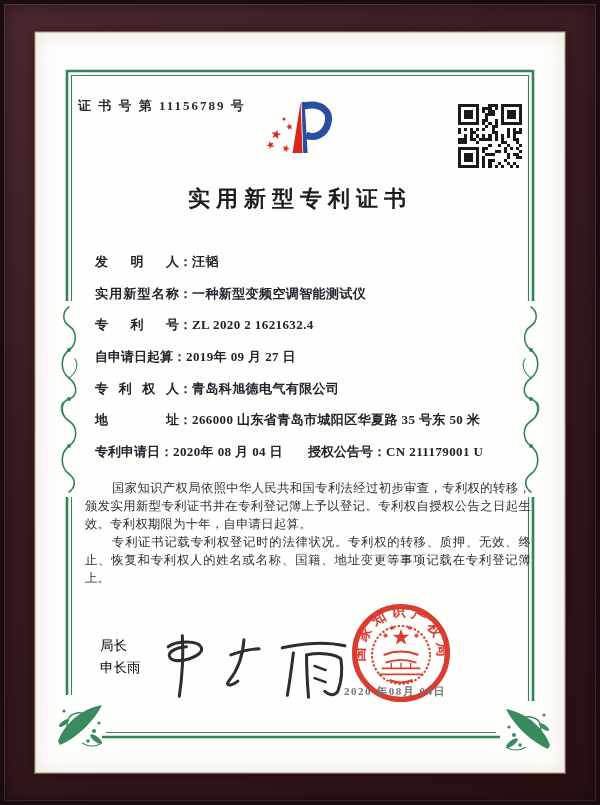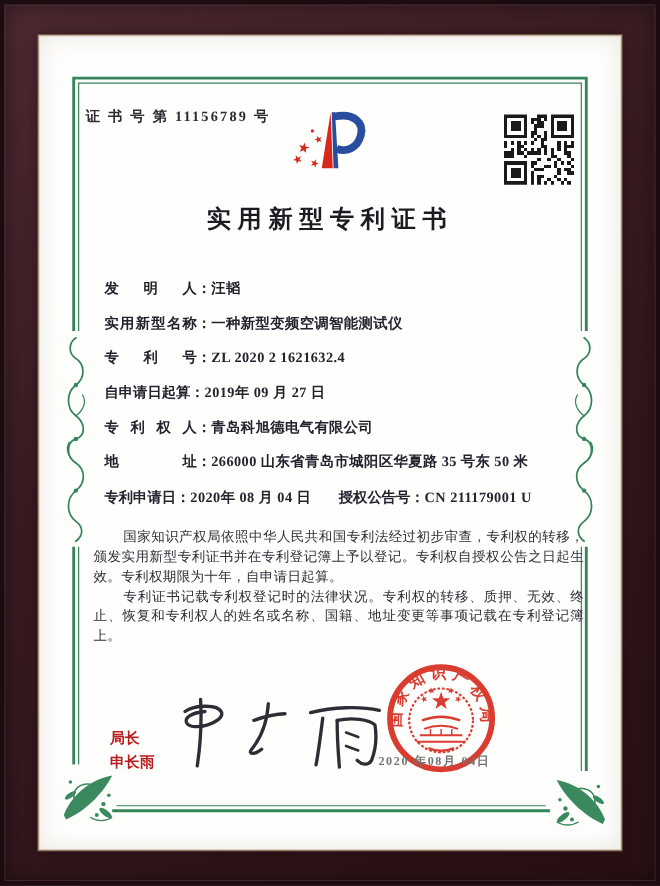--- a/index.html
+++ b/index.html
@@ -30,22 +30,22 @@
   .field-cell.second{position:absolute;left:213px;top:0;}
   .field-label{display:inline-block;vertical-align:top;}
   .field-label.jfy{width:84px;text-align:justify;text-align-last:justify;}
   .field-colon{display:inline-block;}
   .field-value{letter-spacing:.4px;}
 
   .body-text{position:absolute;left:49px;top:446px;width:446px;
     font-size:12.3px;line-height:18px;letter-spacing:.3px;color:#2e2e38;}
   .body-text p{margin:0;text-indent:2.2em;text-align:justify;}
 
-  .signer{position:absolute;left:64px;top:627px;line-height:22px;font-size:13.5px;
-    font-family:"Liberation Sans","DejaVu Sans",sans-serif;color:#b91c1c;font-weight:700;}
+  .signer{position:absolute;left:64px;top:602px;line-height:22px;font-size:13.5px;
+    font-family:"Liberation Sans","DejaVu Sans",sans-serif;color:#000000;font-weight:400;}
   .signature{position:absolute;left:110px;top:596px;width:212px;height:72px;}
 
   .seal{position:absolute;left:307px;top:562px;width:116px;height:116px;
     z-index:3;opacity:.9;}
   .seal-date{position:absolute;left:308px;top:651px;z-index:4;font-size:11px;
     font-weight:700;letter-spacing:1.5px;color:#737373;}
 </style>
 </head>
 <body>
 

